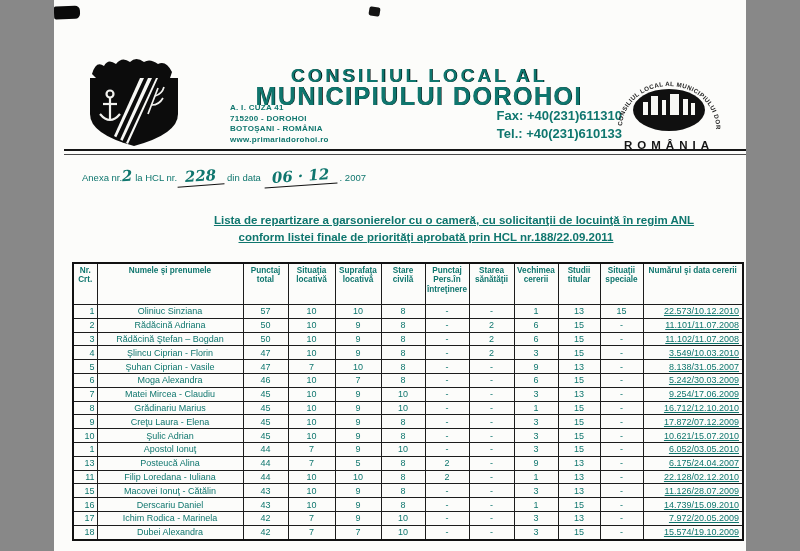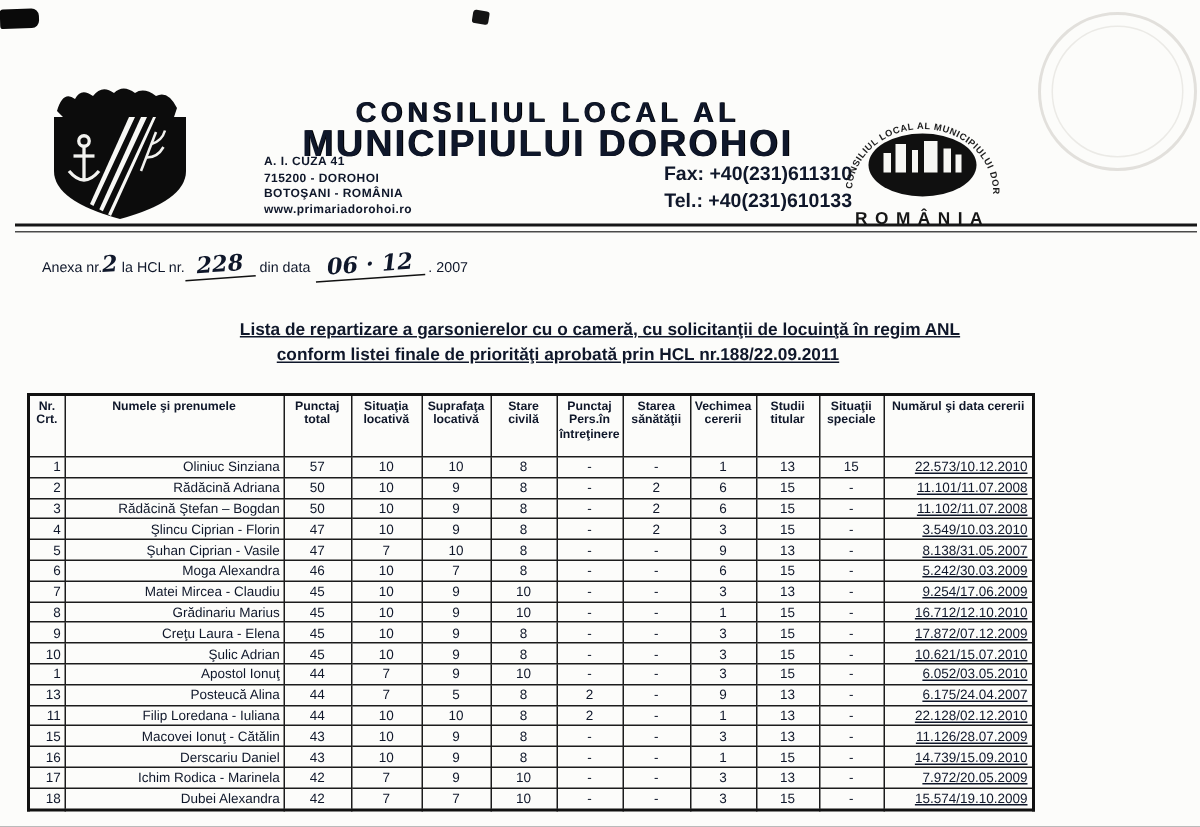--- a/index.html
+++ b/index.html
@@ -1,17 +1,17 @@
 <!DOCTYPE html>
 <html><head>
 <meta charset="utf-8">
 <style>
   html,body{margin:0;padding:0;background:#888;}
-  .page{position:relative;width:800px;height:551px;margin:0 auto;background:#fcfcfa;
-        font-family:"Liberation Sans",sans-serif;color:#0f172a;overflow:hidden;}
+  .page{position:relative;width:692px;height:551px;margin:0 auto;background:#fcfcfa;
+        font-family:"Liberation Sans",sans-serif;color:#0f766e;overflow:hidden;}
   
   .mark1{position:absolute;left:0;top:6px;width:26px;height:13px;background:#0a0a0a;
          border-radius:2px 5px 5px 2px;transform:rotate(-2deg);}
   .mark2{position:absolute;left:315px;top:7px;width:11px;height:9px;background:#141414;
          border-radius:2px;transform:rotate(9deg);}
   .emboss{position:absolute;left:692px;top:8px;width:102px;height:102px;border-radius:50%;
           border:2px solid rgba(125,115,100,0.20);}
   .emboss .inner{position:absolute;inset:7px;border-radius:50%;
           border:1px solid rgba(125,115,100,0.13);}
   
@@ -37,21 +37,21 @@
          font-weight:bold;font-size:11.5px;line-height:1.5;text-decoration:underline;}
   .title-line2{transform:translateX(-28px);}
   
   .doc-table{position:absolute;left:18px;top:262px;border-collapse:collapse;
              table-layout:fixed;border:2px solid #111;}
   .doc-table th,.doc-table td{border:1px solid #1c1c1c;overflow:hidden;}
   .doc-table th{font-size:8.2px;font-weight:bold;line-height:1.15;white-space:pre-line;
                 vertical-align:top;padding:2px 0 0 0;height:38px;}
   .doc-table td{font-size:9px;height:12.8px;padding:0 2px;white-space:nowrap;}
   td.c-nr{text-align:right;}
-  td.c-name{text-align:right;}
+  td.c-name{text-align:center;}
   td.c-num{text-align:center;}
   td.c-date{text-align:right;padding-right:3px;text-decoration:underline;}
 </style>
 </head>
 <body>
 
 <div class="page">
 
   <div class="mark1"></div>
   <div class="mark2"></div>

